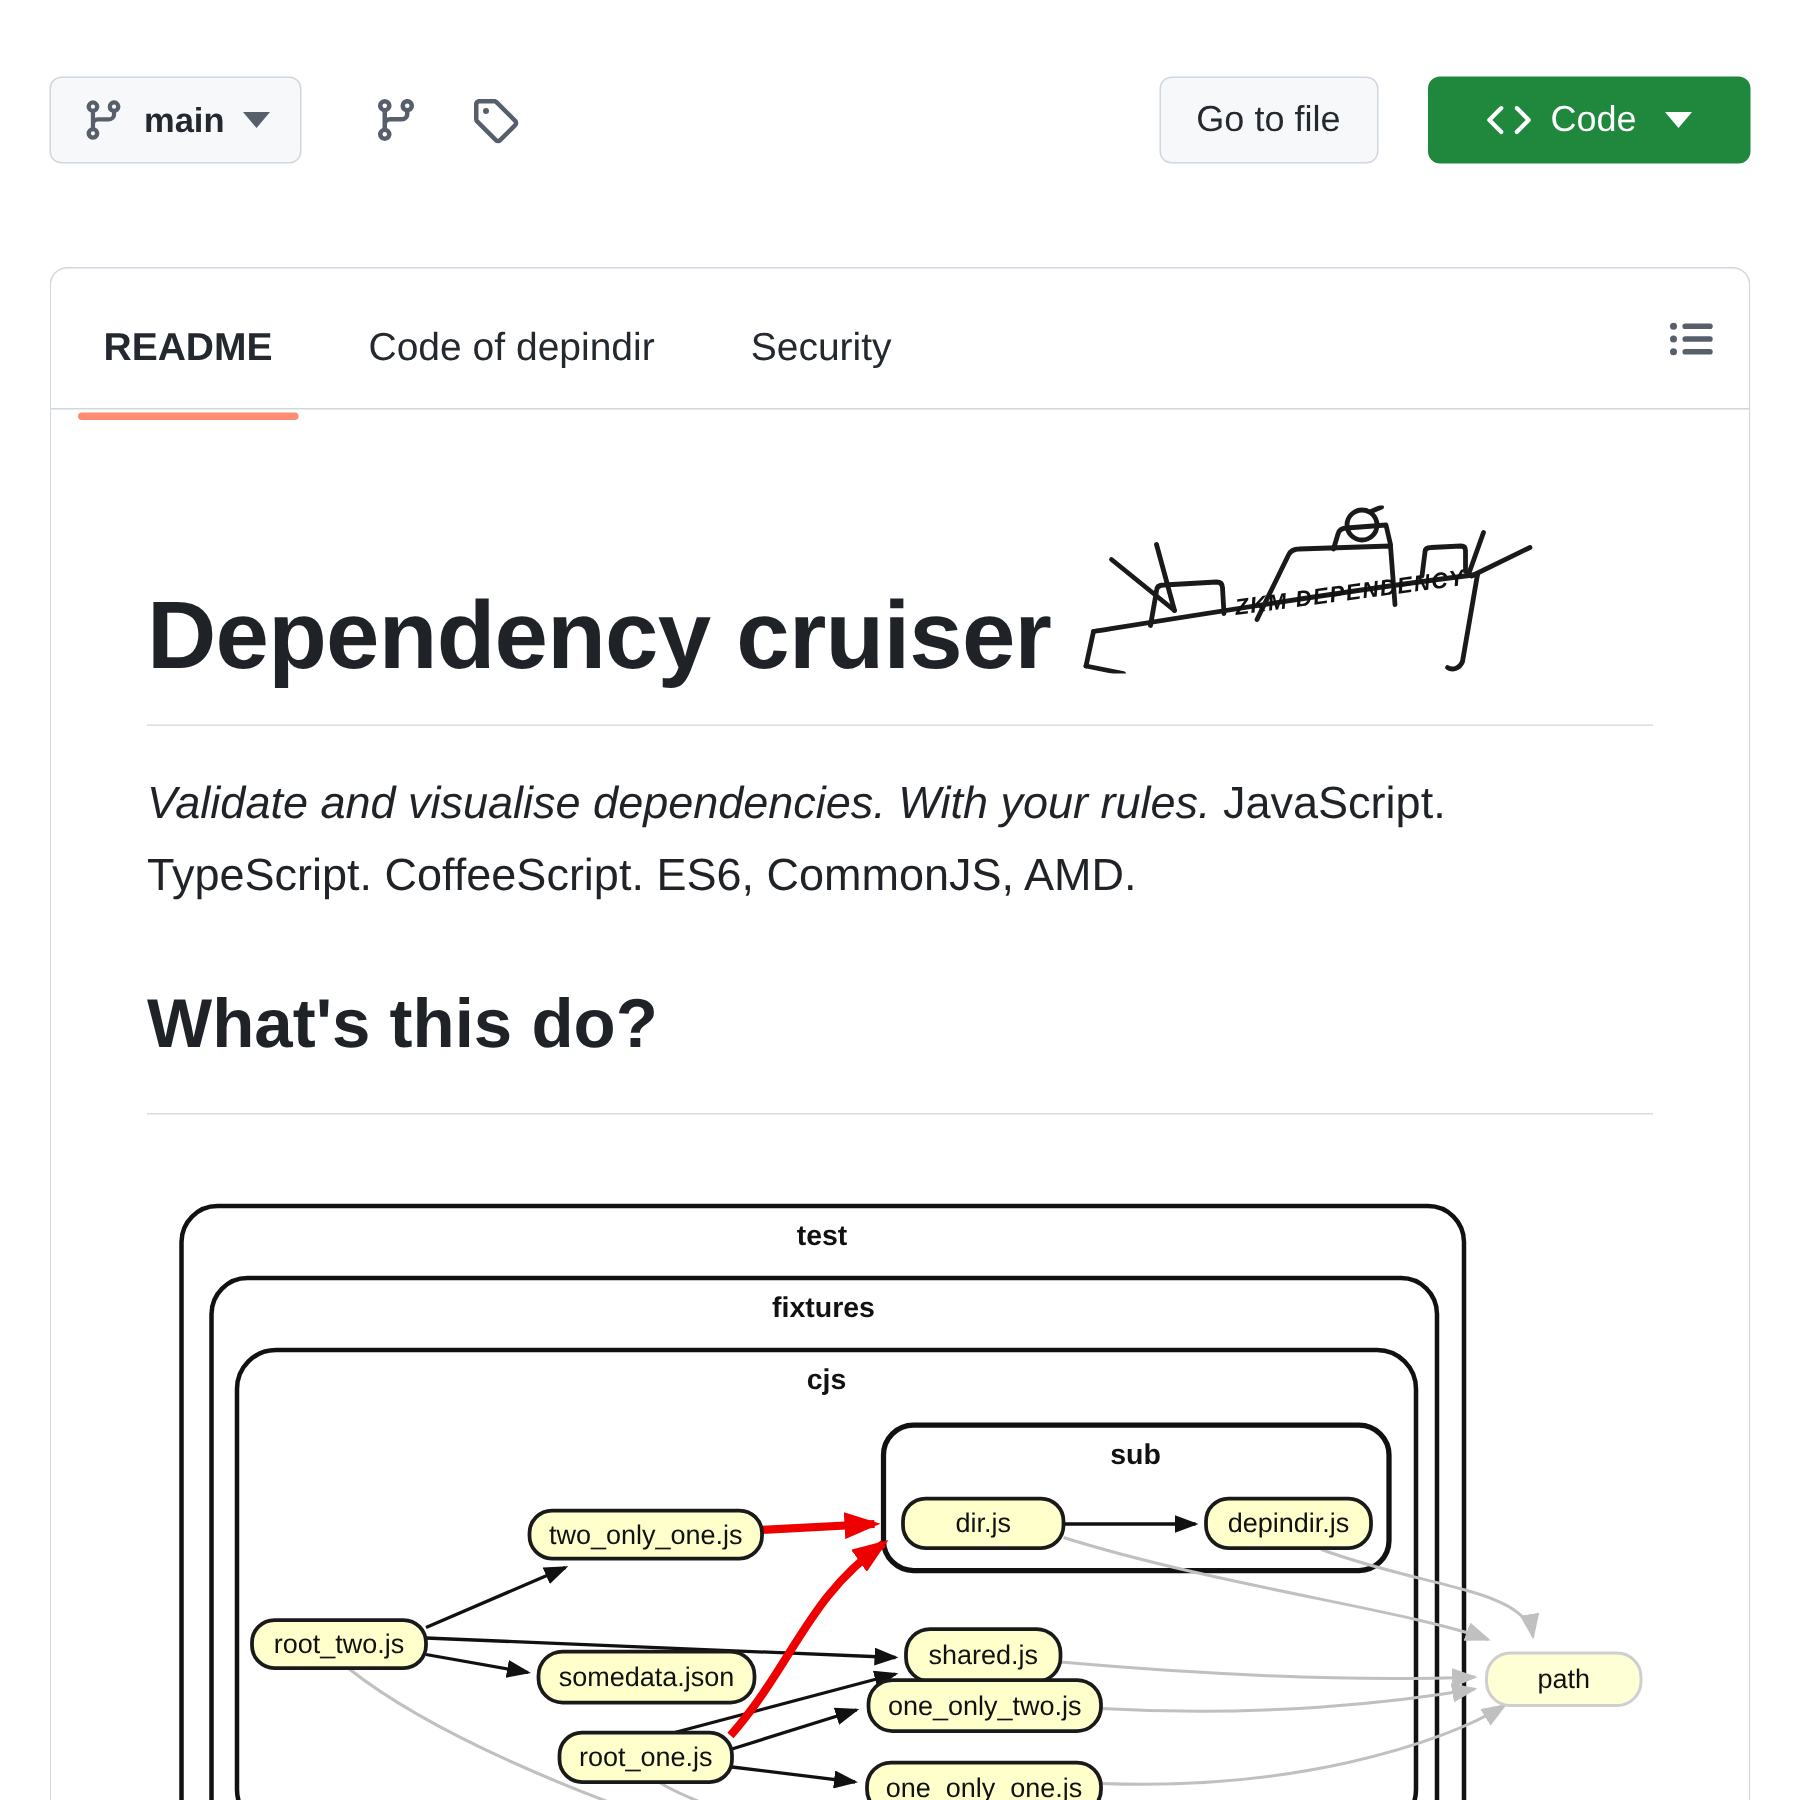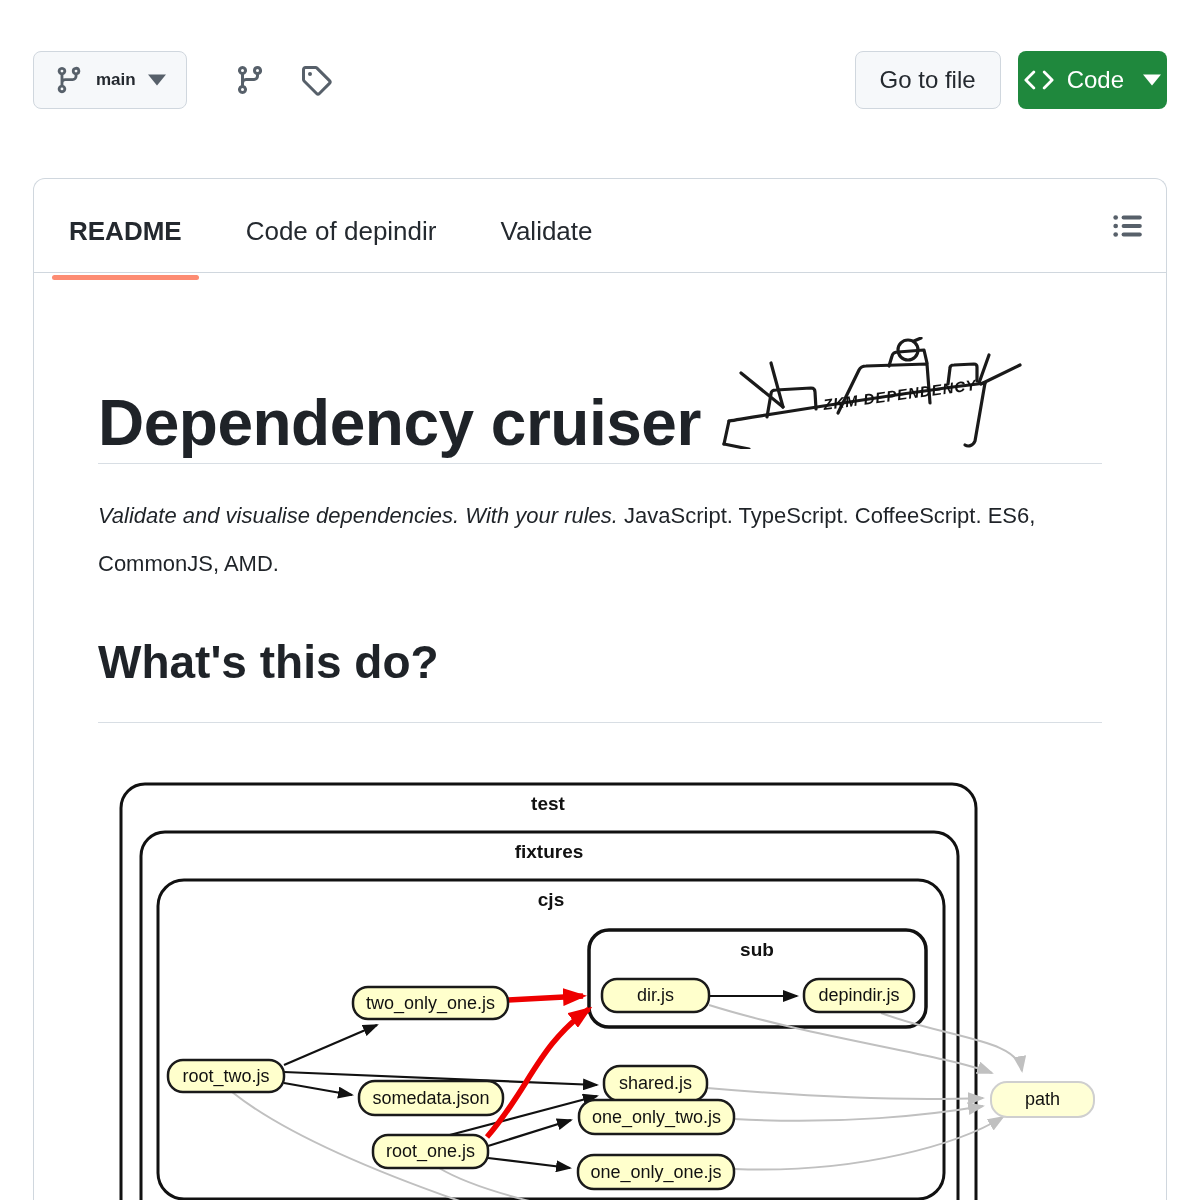--- a/index.html
+++ b/index.html
@@ -8,27 +8,27 @@
     width:1200px; height:1200px; overflow:hidden; background:#fff;
     font-family:"Liberation Sans","DejaVu Sans",sans-serif; color:#24292f;
   }
   
   .topbar { margin:51px 33px 0 33px; height:58px; display:flex; align-items:center; }
   .btn {
     display:flex; align-items:center; height:58px; border:1.5px solid #d0d7de;
     border-radius:8px; background:#f6f8fa; font-size:24px; color:#24292f; cursor:pointer;
   }
   .branch-btn { padding:0 20px; gap:12px; }
-  .branch-btn .branch-name { font-weight:700; font-size:17px; }
+  .branch-btn .branch-name { font-weight:700; font-size:23px; }
   .icon-links { display:flex; align-items:center; gap:32px; margin-left:46px; }
   .icon-link { display:flex; align-items:center; justify-content:center; width:34px; height:34px; cursor:pointer; }
   .gotofile-btn { margin-left:auto; padding:0 24px; margin-right:17px;text-align:center; }
   .code-btn {
     display:flex; align-items:center; height:58px; background:#1f883d; color:#fff;
-    border:none; border-radius:8px; padding:0 6px; gap:13px; font-size:24px; font-weight:500; cursor:pointer;
+    border:none; border-radius:8px; padding:0 39px; gap:13px; font-size:24px; font-weight:500; cursor:pointer;margin-left:16px;
   }
   
   .card {
     margin:69px 33px 0 33px; border:1.5px solid #d0d7de; border-bottom:none;
     border-radius:12px 12px 0 0; min-height:1100px; background:#fff;
   }
   .tabnav {
     display:flex; align-items:center; height:94px; padding:0 16px;
     border-bottom:1.5px solid #d0d7de; gap:26px;
   }
@@ -38,26 +38,26 @@
   }
   .tab.active { font-weight:700; }
   .tab-underline {
     position:absolute; left:2px; right:2px; bottom:-1px; height:5px;
     background:#fd8c73; border-radius:3px;
   }
   .outline-btn { margin-left:auto; width:44px; height:44px; display:flex; align-items:center; justify-content:center; cursor:pointer; border-radius:8px; }
   
   .markdown { padding:64px 64px 0 64px; color:#1f2328; }
   h1.md-h1 {
-    display:flex; align-items:flex-end; margin:0; 
+    display:flex; align-items:flex-end; margin:0; padding-bottom:20px;
     border-bottom:1.5px solid #d8dee4; font-size:64px; font-weight:700; letter-spacing:-0.5px;
   }
   h1.md-h1 .title-text { line-height:80px; }
   .ship { margin:0 0 14px 20px; flex:none; }
-  p.tagline { width:1006px; margin:28px 0 0 0; font-size:22px; line-height:48px; }
+  p.tagline { width:1006px; margin:28px 0 0 0; font-size:30px; line-height:48px; }
   p.tagline em { font-style:italic; }
   h2.md-h2 {
     margin:48px 0 0 0; padding-bottom:33px; border-bottom:1.5px solid #d8dee4;
     font-size:46px; line-height:53px; font-weight:700;
   }
   .diagram { display:block; margin-top:54px; }
   .diagram text { font-family:"Liberation Sans","DejaVu Sans",sans-serif; }
   .node-label { font-size:18px; fill:#111; text-anchor:middle; }
   .cluster-label { font-size:19px; font-weight:700; fill:#111; text-anchor:middle; }
 </style>
@@ -114,21 +114,21 @@
 <div class="card">
   <div class="tabnav">
     <div class="tab active">
       <span>README</span>
       <span class="tab-underline"></span>
     </div>
     <div class="tab">
       <span>Code of depindir</span>
     </div>
     <div class="tab">
-      <span>Validate</span>
+      <span>Security</span>
     </div>
     <div class="outline-btn">
       <span style="display:flex">
         <svg width="34" height="34" viewBox="0 0 16 16" fill="#57606a">
           <circle cx="2.2" cy="4" r="1.1"></circle>
             <rect x="5" y="3.1" width="9.5" height="1.8" rx="0.9"></rect>
           <circle cx="2.2" cy="8" r="1.1"></circle>
             <rect x="5" y="7.1" width="9.5" height="1.8" rx="0.9"></rect>
           <circle cx="2.2" cy="12" r="1.1"></circle>
             <rect x="5" y="11.1" width="9.5" height="1.8" rx="0.9"></rect>

